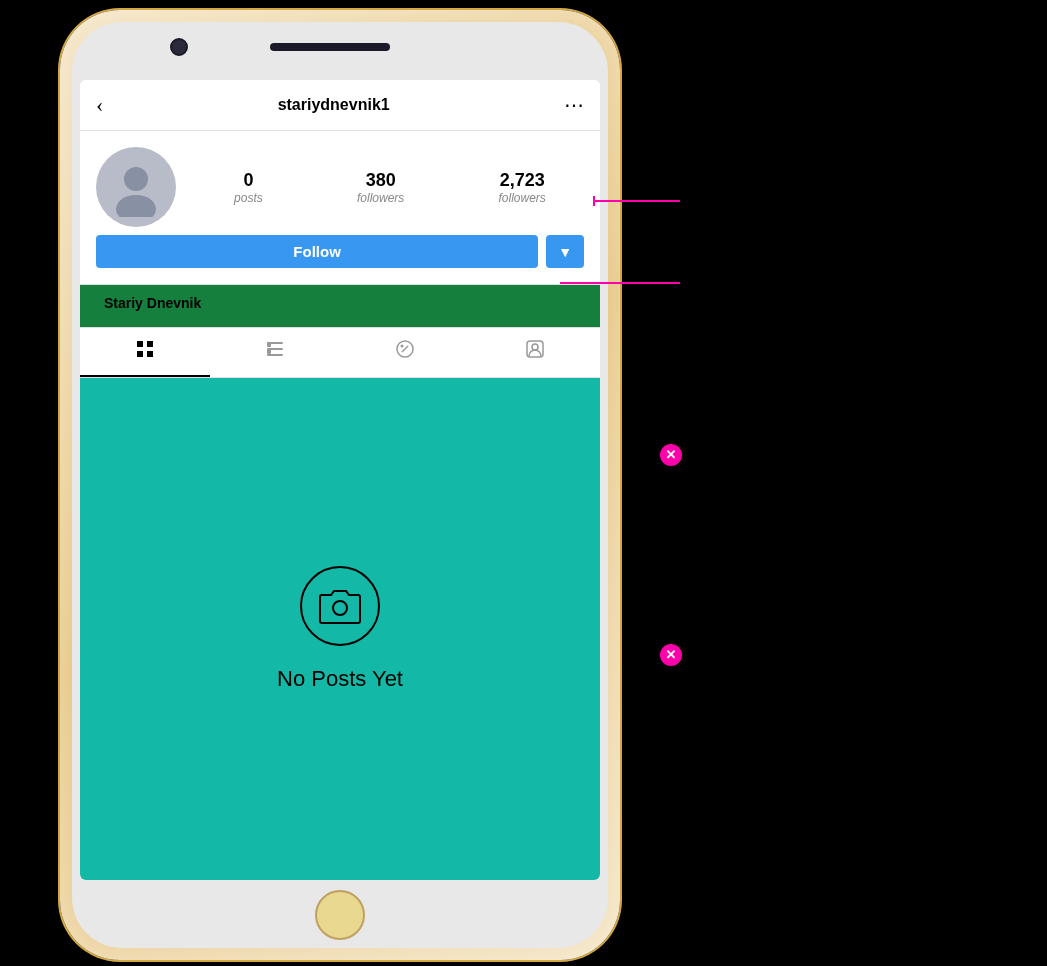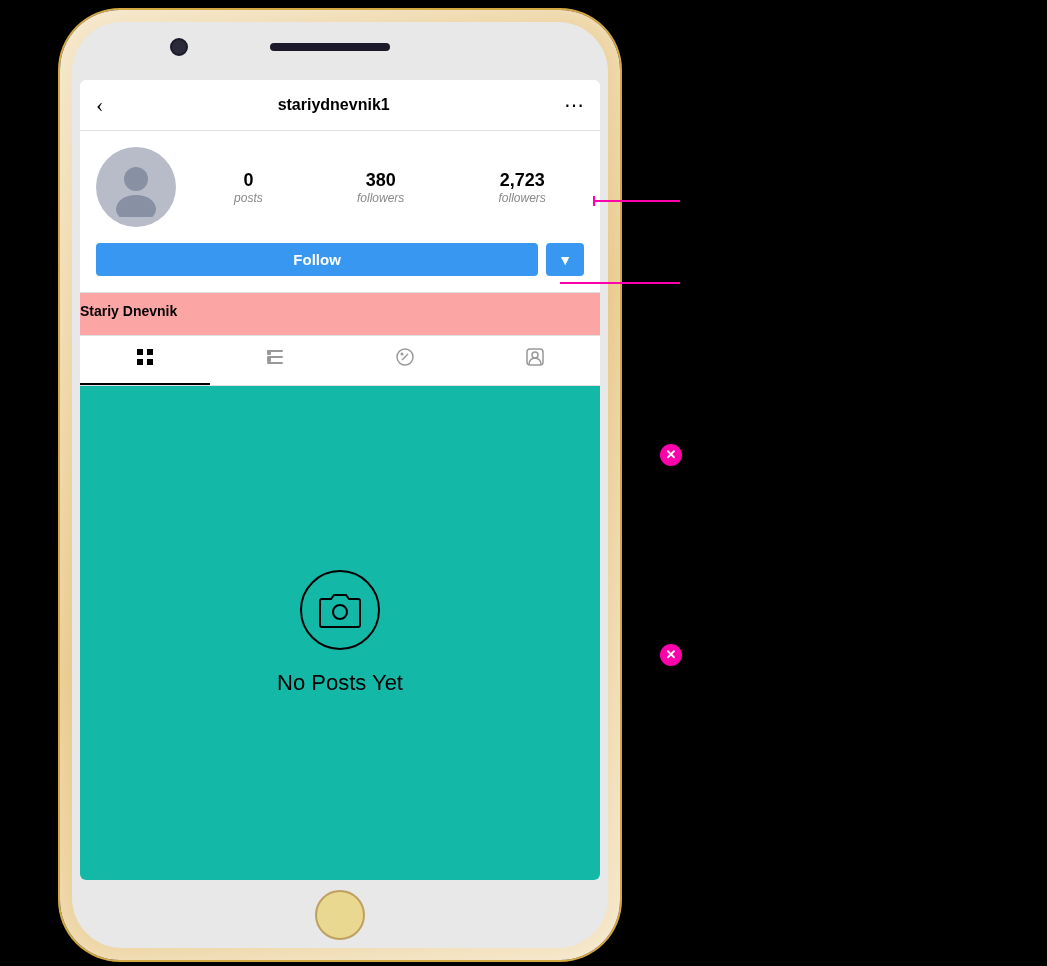--- a/index.html
+++ b/index.html
@@ -168,21 +168,21 @@
       font-size: 12px;
       color: #888;
       font-family: -apple-system, sans-serif;
       font-style: italic;
     }
 
     
     .follow-row {
       display: flex;
       gap: 8px;
-      margin-top: 16px;
+      margin-top: 8px;
     }
 
     .follow-btn {
       flex: 1;
       background: #3897f0;
       color: #fff;
       border: none;
       border-radius: 4px;
       padding: 8px 0;
       font-size: 15px;
@@ -196,22 +196,22 @@
       color: #fff;
       border: none;
       border-radius: 4px;
       padding: 8px 12px;
       font-size: 14px;
       cursor: pointer;
     }
 
     
     .bio-section {
-      padding: 10px 0 16px;
-      background: #fca5a5;
+      padding: 10px 24px 16px;
+      background: #15803d;
       border-bottom: 1px solid #e0e0e0;
     }
 
     .bio-name {
       font-size: 14px;
       font-weight: 700;
       color: #000;
       font-family: -apple-system, sans-serif;
     }
 

